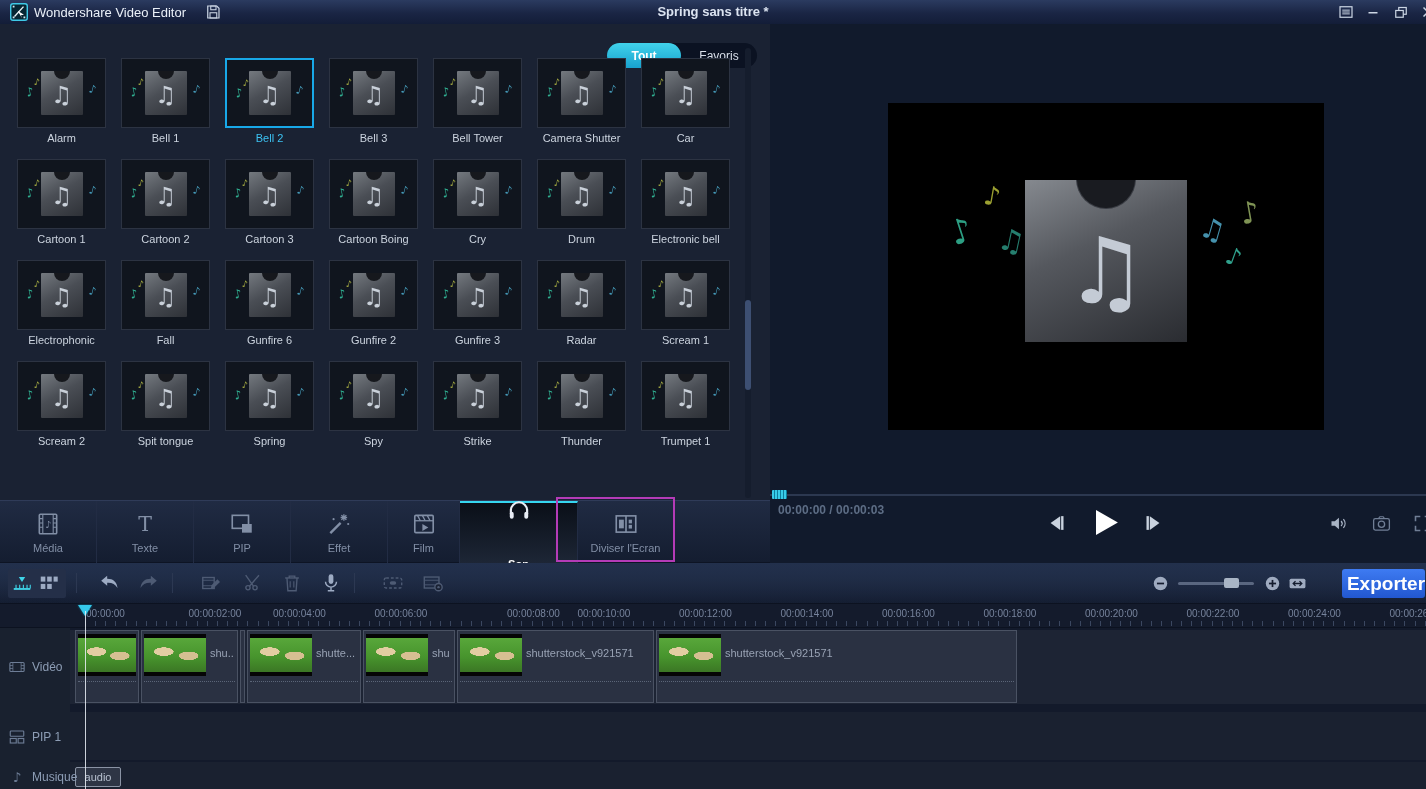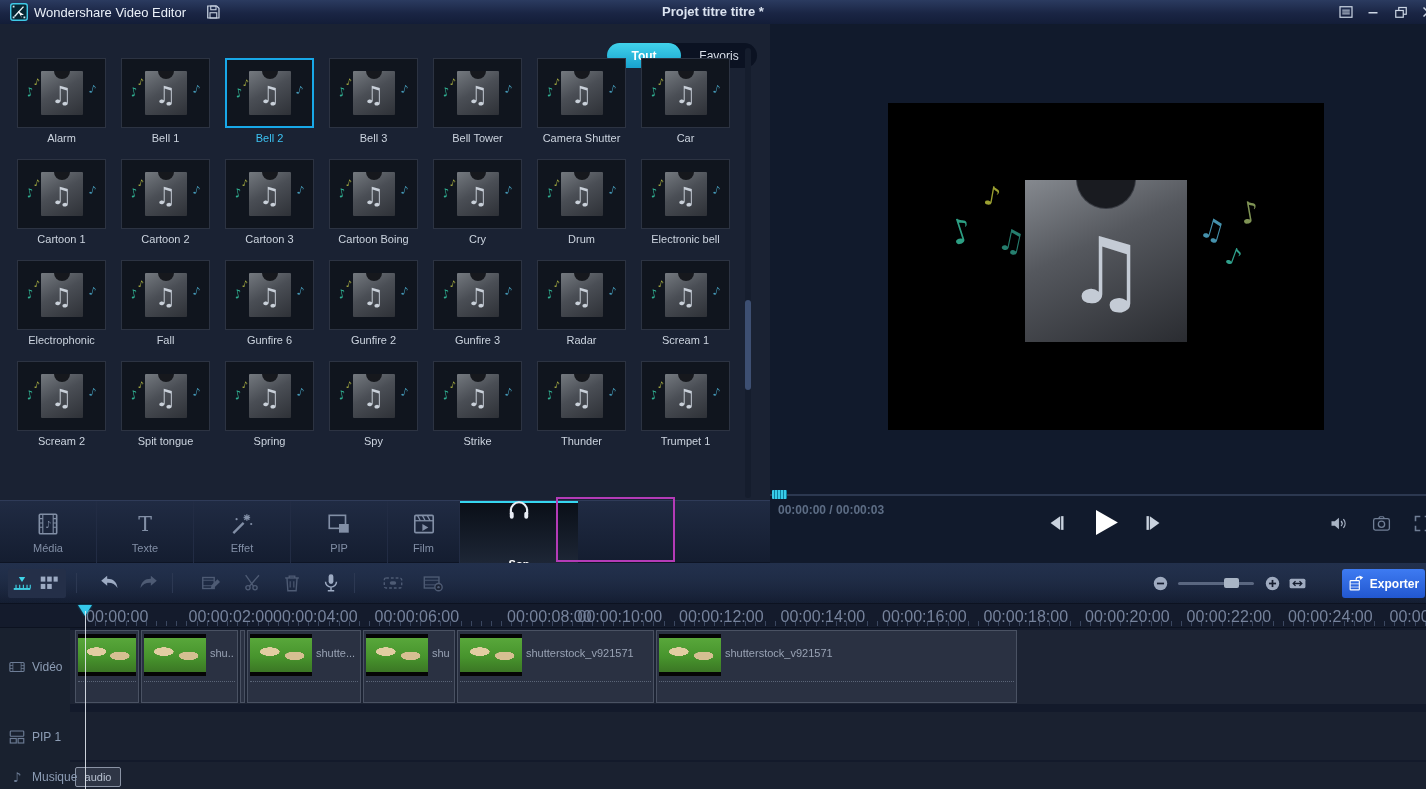--- a/index.html
+++ b/index.html
@@ -96,27 +96,27 @@
   .tool.bright { color:#9dabc3; }
   .tb-sep { position:absolute; top:10px; width:1px; height:20px; background:#2c3852; }
   #zoom-out { left:1152px; top:12px; width:17px; height:17px; color:#9fabc0; }
   #zoom-slider { position:absolute; left:1178px; top:19px; width:76px; height:3px; background:#5a6780; border-radius:2px; }
   #zoom-handle { position:absolute; left:1224px; top:15px; width:15px; height:10px; background:#a9b5c5; border-radius:2px; cursor:pointer; }
   #zoom-in { left:1264px; top:12px; width:17px; height:17px; color:#9fabc0; }
   #zoom-fit { left:1288px; top:11px; width:19px; height:19px; color:#9fabc0; }
   #export-btn { position:absolute; left:1342px; top:6px; width:83px; height:29px;
     background:linear-gradient(180deg,#3e7bf2 0%,#2257cf 100%); border-radius:3px;
     display:flex; align-items:center; justify-content:center; gap:5px; cursor:pointer; }
-  #export-btn .lbl { color:#fff; font-weight:bold; font-size:12px; }
+  #export-btn .lbl { color:#fff; font-weight:bold; font-size:19px; }
   #export-btn .ico { width:17px; height:17px; }
 
   #ruler { position:absolute; left:0; top:41px; width:1426px; height:24px; background:#141b2c; border-bottom:1px solid #0c1220; }
   #ruler-ticks { position:absolute; left:85px; right:0; bottom:1px; height:5px;
     background:repeating-linear-gradient(to right, #3b4760 0 1px, transparent 1px 10.15px); }
-  .ruler-label { position:absolute; top:4px; color:#76839c; font-size:16px; white-space:nowrap; }
+  .ruler-label { position:absolute; top:4px; color:#76839c; font-size:10px; white-space:nowrap; }
 
   #tracks { position:absolute; left:0; top:65px; width:1426px; height:161px; }
   #track-col { position:absolute; left:0; top:0; width:70px; height:161px; background:#19212f; z-index:6; }
   .track-label { position:absolute; left:8px; display:flex; align-items:center; gap:6px; color:#8d9db5; font-size:12px; }
   .track-ico { width:18px; height:18px; color:#6d7d96; }
   #lbl-video { top:30px; } #lbl-pip { top:100px; } #lbl-music { top:140px; }
 
   #lane-video { position:absolute; left:0; top:2px; width:1426px; height:74px; background:#1d2434; }
   #lane-pip   { position:absolute; left:0; top:84px; width:1426px; height:48px; background:#1a2130; }
   #lane-music { position:absolute; left:0; top:134px; width:1426px; height:27px; background:#1a2130; }
@@ -158,21 +158,21 @@
         </svg>
       </span>
     <span class="abs" id="tb-title">Wondershare Video Editor</span>
     <span class="abs" id="tb-save">
         <svg viewBox="0 0 24 24" width="100%" height="100%">
           <path d="M5 4h12l3 3v13H5z" fill="none" stroke="#ccd6e4" stroke-width="1.6"></path>
           <rect x="9" y="4" width="7" height="5" fill="none" stroke="#ccd6e4" stroke-width="1.4"></rect>
           <rect x="8" y="13" width="9" height="7" fill="none" stroke="#ccd6e4" stroke-width="1.4"></rect>
         </svg>
       </span>
-    <span class="abs" id="tb-project">Projet titre titre *</span>
+    <span class="abs" id="tb-project">Spring sans titre *</span>
     <span class="abs tb-btn" id="tb-menu">
         <svg viewBox="0 0 24 24" width="100%" height="100%">
           <rect x="4" y="5" width="16" height="14" fill="none" stroke="#ccd6e4" stroke-width="1.6"></rect>
           <path d="M7 9.5h10M7 12h10M7 14.5h10" stroke="#ccd6e4" stroke-width="1.3"></path>
         </svg>
       </span>
     <span class="abs tb-btn" id="tb-min">
         <svg viewBox="0 0 24 24" width="100%" height="100%">
           <path d="M6 13h12" stroke="#ccd6e4" stroke-width="2"></path>
         </svg>
@@ -581,57 +581,69 @@
       <span class="nav-ico">
           <svg viewBox="0 0 24 24" width="100%" height="100%">
             <text x="12" y="18" font-size="19" fill="currentColor" text-anchor="middle" font-family="DejaVu Serif, serif">T</text>
           </svg>
         </span>
       <span class="nav-lbl">Texte</span>
     </div>
     <div class="nav-tab" style="width:97px">
       <span class="nav-ico">
           <svg viewBox="0 0 24 24" width="100%" height="100%">
+            <rect x="3" y="4" width="15" height="12" fill="none" stroke="currentColor" stroke-width="1.5"></rect>
+            <rect x="12" y="12" width="9" height="8" fill="currentColor"></rect>
+          </svg>
+        </span>
+      <span class="nav-lbl">PIP</span>
+    </div>
+    <div class="nav-tab" style="width:97px">
+      <span class="nav-ico">
+          <svg viewBox="0 0 24 24" width="100%" height="100%">
             <path d="M4 20.5L13.5 11" stroke="currentColor" stroke-width="2.2"></path>
             <path d="M16.5 3v6M13.5 6h6M14.2 3.8l4.6 4.4M18.8 3.8l-4.6 4.4" stroke="currentColor" stroke-width="1.2"></path>
             <circle cx="7" cy="7.5" r="1" fill="currentColor"></circle>
             <circle cx="20.5" cy="12" r="1" fill="currentColor"></circle>
           </svg>
         </span>
       <span class="nav-lbl">Effet</span>
     </div>
-    <div class="nav-tab" style="width:97px">
-      <span class="nav-ico">
-          <svg viewBox="0 0 24 24" width="100%" height="100%">
-            <rect x="3" y="4" width="15" height="12" fill="none" stroke="currentColor" stroke-width="1.5"></rect>
-            <rect x="12" y="12" width="9" height="8" fill="currentColor"></rect>
-          </svg>
-        </span>
-      <span class="nav-lbl">PIP</span>
-    </div>
     <div class="nav-tab" style="width:72px">
       <span class="nav-ico">
           <svg viewBox="0 0 24 24" width="100%" height="100%">
             <rect x="3.5" y="4" width="17" height="16" rx="1" fill="none" stroke="currentColor" stroke-width="1.5"></rect>
             <path d="M3.5 9h17" stroke="currentColor" stroke-width="1.2"></path>
             <path d="M6 4l2.6 5M10.5 4l2.6 5M15 4l2.6 5" stroke="currentColor" stroke-width="1.2"></path>
             <path d="M10.5 12l5.5 3.2-5.5 3.2z" fill="currentColor"></path>
           </svg>
         </span>
       <span class="nav-lbl">Film</span>
     </div>
     <div class="nav-tab active" style="width:118px">
       <span class="nav-ico">
           <svg viewBox="0 0 24 24" width="100%" height="100%">
             <path d="M4.5 16.5v-3.2a7.5 7.5 0 0 1 15 0v3.2" fill="none" stroke="currentColor" stroke-width="2"></path>
             <rect x="3.5" y="14.5" width="3.6" height="6.5" rx="1.8" fill="currentColor"></rect>
             <rect x="16.9" y="14.5" width="3.6" height="6.5" rx="1.8" fill="currentColor"></rect>
           </svg>
         </span>
       <span class="nav-lbl">Son</span>
+    </div>
+    <div class="nav-tab" style="width:95px">
+      <span class="nav-ico">
+          <svg viewBox="0 0 24 24" width="100%" height="100%">
+            <rect x="3" y="4.5" width="18" height="15" fill="none" stroke="currentColor" stroke-width="1.5"></rect>
+            <path d="M12 4.5v15" stroke="currentColor" stroke-width="1.5"></path>
+            <rect x="5.5" y="8" width="4.5" height="8" fill="currentColor"></rect>
+            <rect x="14.5" y="8" width="3" height="3.4" fill="currentColor"></rect>
+            <rect x="14.5" y="12.8" width="3" height="3.4" fill="currentColor"></rect>
+          </svg>
+        </span>
+      <span class="nav-lbl">Diviser l'Ecran</span>
     </div>
   </nav>
   <div id="son-annotation"></div>
 
   <section id="preview-panel">
     <div id="preview-screen">
       <div id="album-art">
         <span id="album-notch"></span>
         <span id="album-note" class="note-glyph">♫</span>
       </div>

